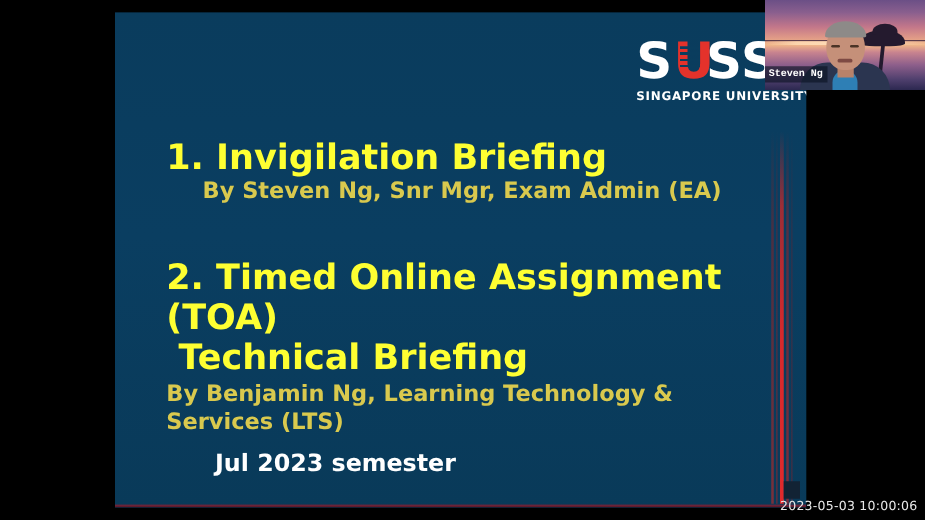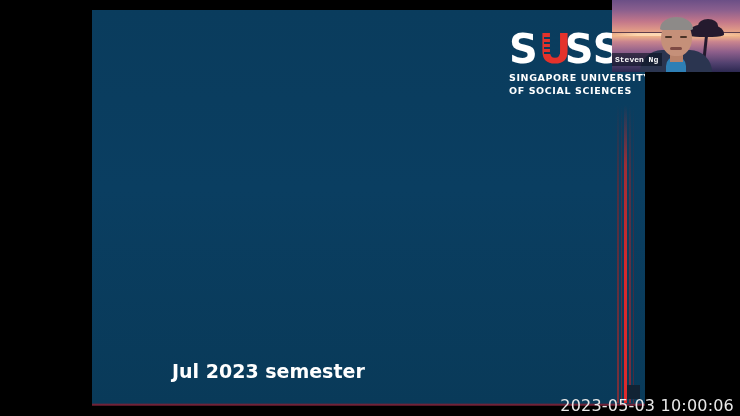--- a/index.html
+++ b/index.html
@@ -343,21 +343,21 @@
     overflow: hidden;
   }
 
   
   #timestamp {
     position: absolute;
     right: 6px;
     bottom: 4px;
     color: #e8e8e8;
     font-family: "DejaVu Sans", sans-serif;
-    font-size: 16px;
+    font-size: 10px;
     line-height: 13px;
     letter-spacing: 0.2px;
     white-space: nowrap;
   }
   
   #ts-artifact {
     position: absolute;
     right: 100px;
     bottom: 17px;
     width: 13px;
@@ -380,24 +380,34 @@
       <div class="streak s4"></div>
       <div class="streak s5"></div>
     </div>
 
     <div id="suss-logo">
       <div class="logo-word">
         <span class="ch">S</span><span class="logo-u-wrap"><span class="ch logo-u">U</span><span class="logo-u-bars"></span></span><span class="ch">SS</span>
       </div>
       <div id="suss-subline">
         <div>SINGAPORE UNIVERSITY</div>
-        <div>OF SOCIAL SCIENCES</div>
       </div>
     </div>
 
+    <div id="slide-body">
+      <div id="block-1">
+        <div class="item-heading">1. Invigilation Briefing</div>
+        <div class="item-byline">By Steven Ng, Snr Mgr, Exam Admin (EA)</div>
+      </div>
+      <div id="block-2">
+        <div class="item-heading">2. Timed Online Assignment (TOA)
+ Technical Briefing</div>
+        <div class="item-byline nohang">By Benjamin Ng, Learning Technology &amp; Services (LTS)</div>
+      </div>
+    </div>
 
     <div id="semester-line">Jul 2023 semester</div>
 
     <div id="slide-bottom-rule"></div>
   </div>
 
   <div id="webcam">
     <div id="webcam-bg"></div>
     <div id="webcam-horizon"></div>
     <div id="webcam-water-glint"></div>

